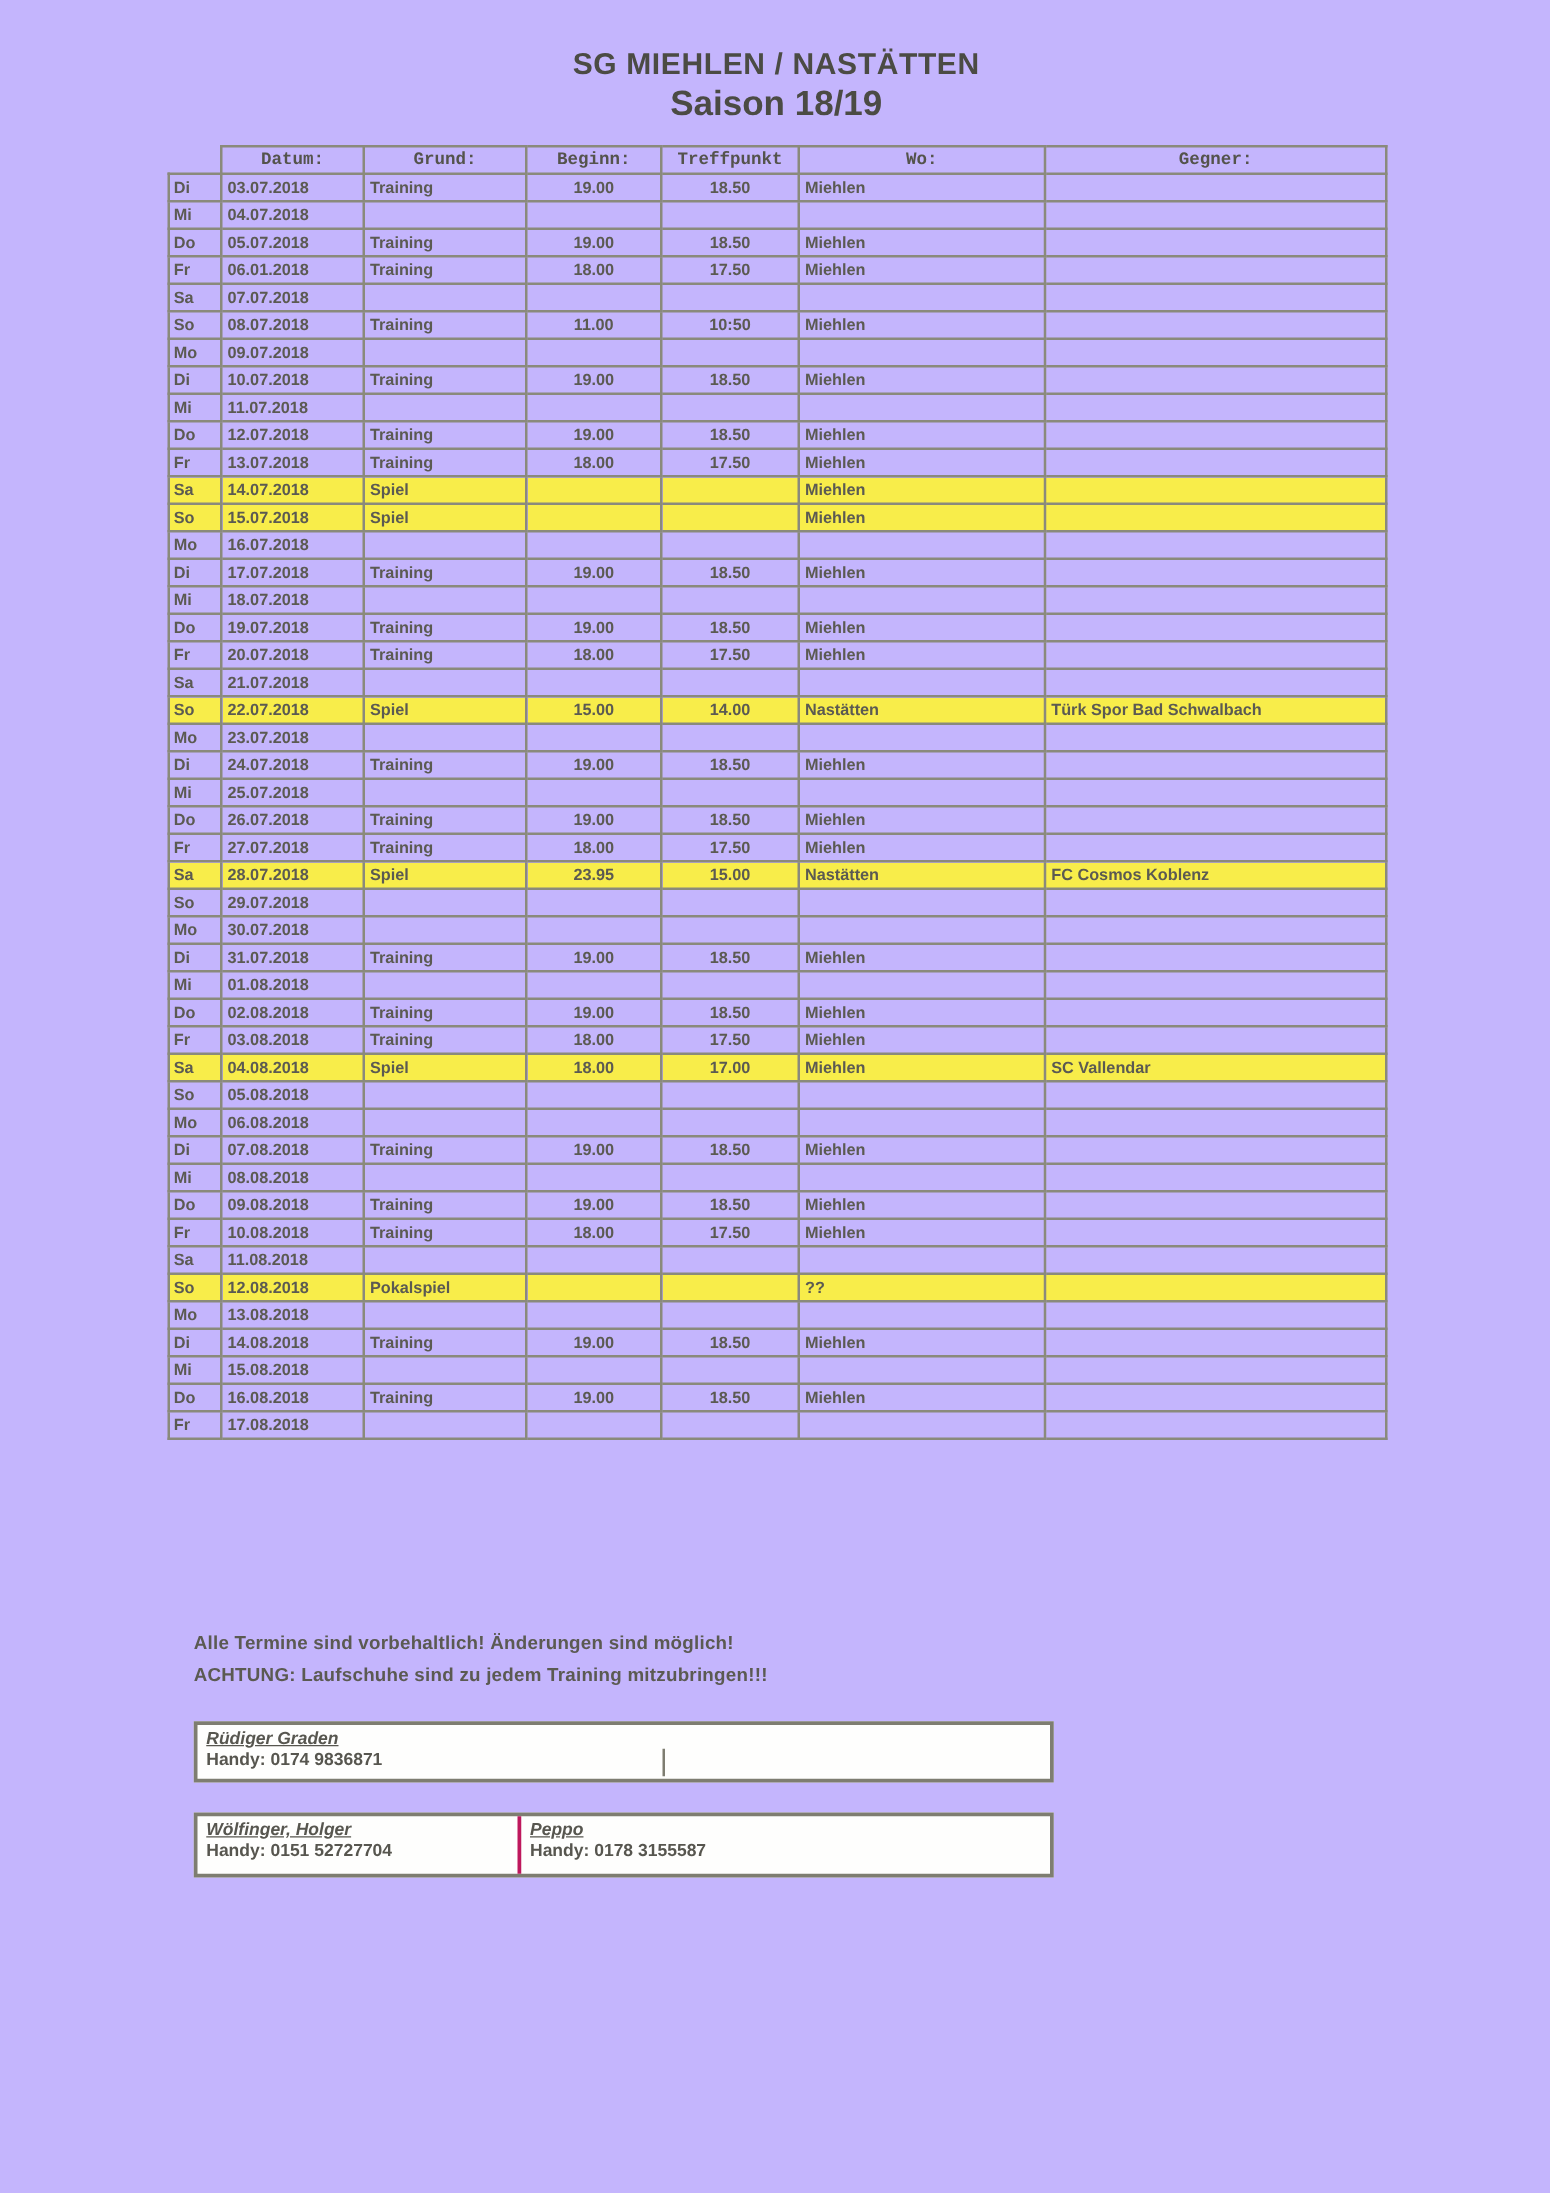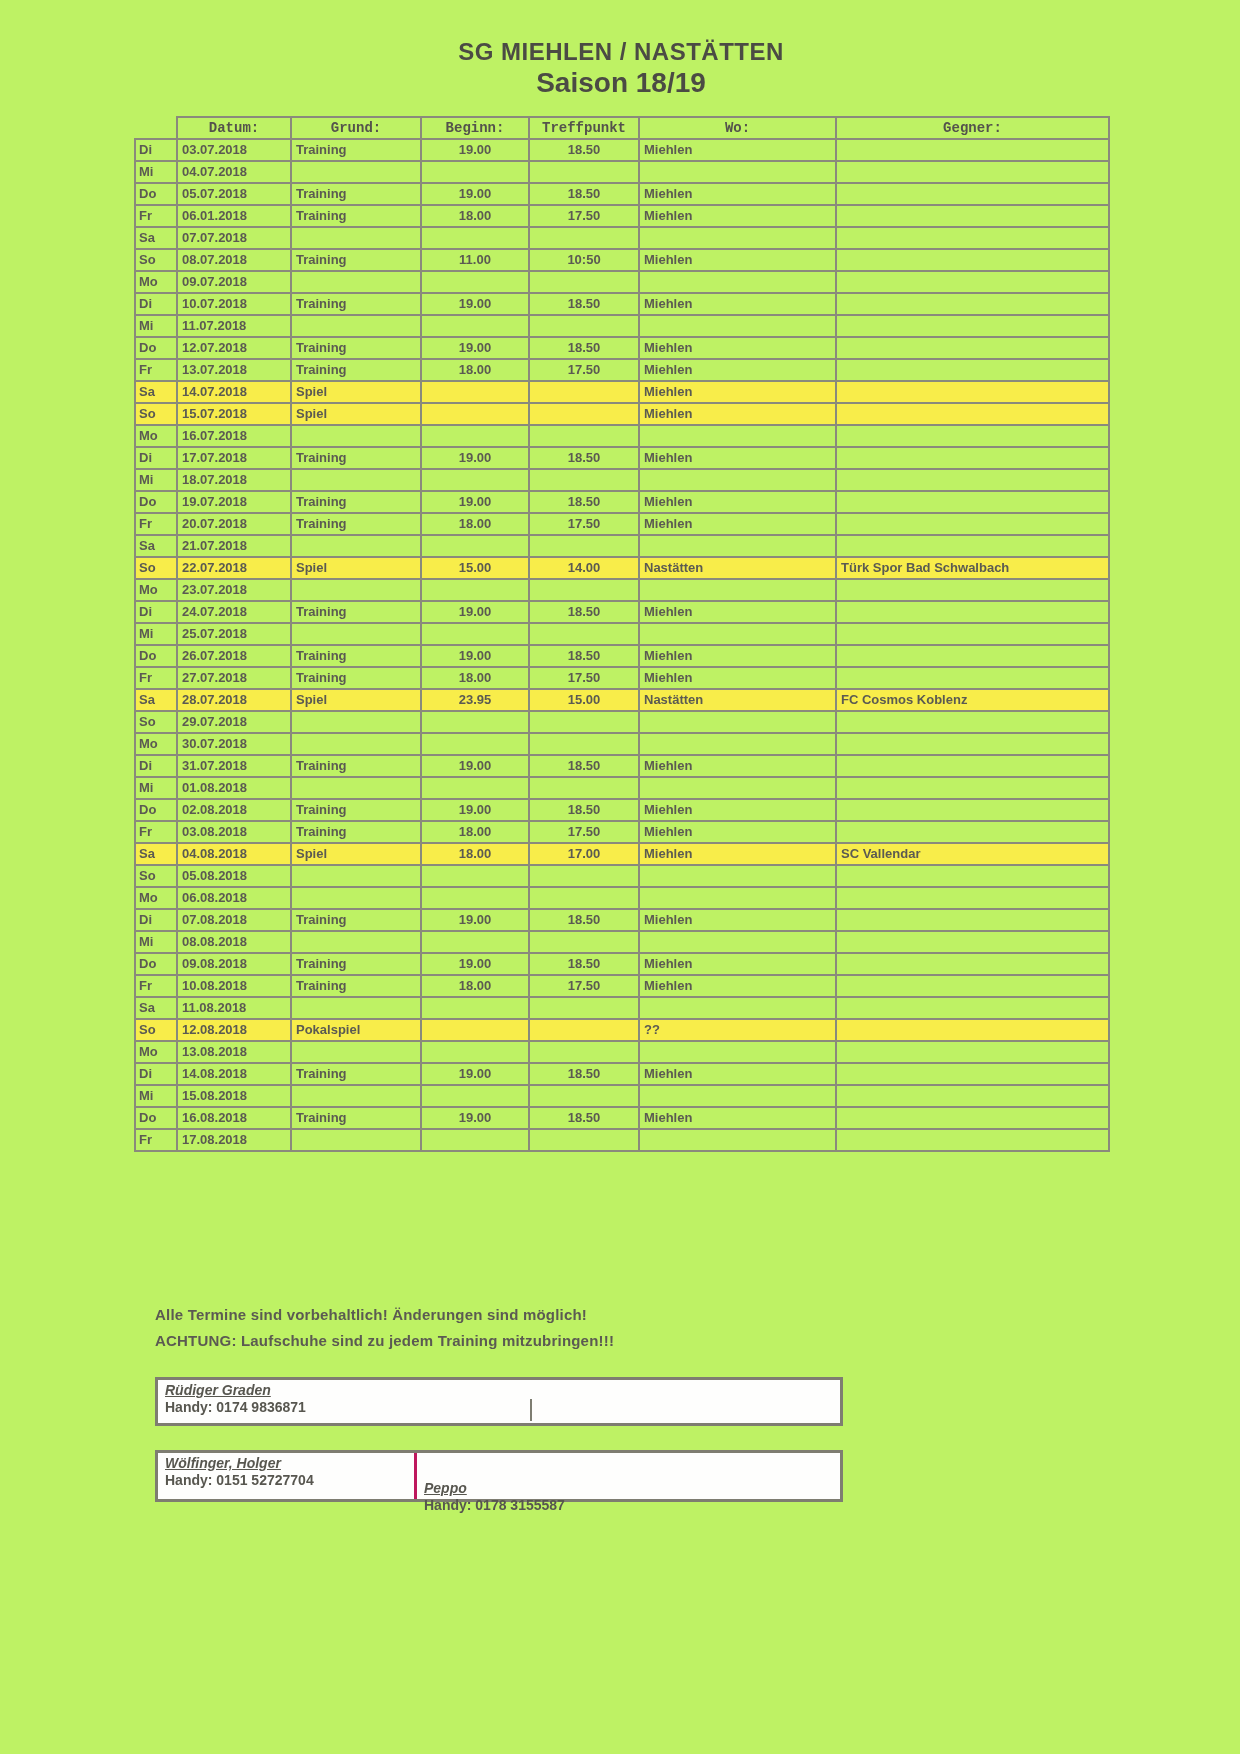--- a/index.html
+++ b/index.html
@@ -1,17 +1,17 @@
 <!DOCTYPE html>
 <html><head>
 <meta charset="utf-8">
 <style>
   html,body{margin:0;padding:0;background:#e8e8e6;}
   .sheet{
-    position:relative;width:1240px;height:1754px;background:#bef264;
+    position:relative;width:1240px;height:1754px;background:#c4b5fd;
     font-family:"Liberation Sans", sans-serif;color:#55544d;overflow:hidden;
   }
   
   .title1{position:absolute;left:134px;top:38px;width:974px;text-align:center;
     font-size:24px;font-weight:bold;color:#4b4b44;letter-spacing:.5px;}
   .title2{position:absolute;left:134px;top:67px;width:974px;text-align:center;
     font-size:28px;font-weight:bold;color:#4b4b44;}
   
   table.sched{position:absolute;left:134px;top:116px;width:974px;
     border-collapse:collapse;table-layout:fixed;}
@@ -35,21 +35,21 @@
     background:#fefefd;box-sizing:border-box;}
   .cbox .cell{padding:2px 7px 4px 7px;}
   .cname{font-size:14px;font-weight:bold;font-style:italic;text-decoration:underline;
     color:#57564f;}
   .cphone{font-size:14px;font-weight:bold;color:#57564f;margin-top:1px;}
   #box1{top:1377px;height:49px;}
   #box1 .divider{position:absolute;left:372px;bottom:2px;width:2px;height:22px;
     background:#7e7d71;}
   #box2{top:1450px;height:52px;display:flex;}
   #box2 .cell.left{width:259px;border-right:3px solid #be185d;box-sizing:border-box;}
-  #box2 .cell.right{flex:1;margin-top:25px;}
+  #box2 .cell.right{flex:1;}
 </style>
 </head>
 <body>
 
 <div class="sheet">
 
   <div class="title1">SG MIEHLEN / NASTÄTTEN</div>
   <div class="title2">Saison 18/19</div>
 
   <table class="sched">

